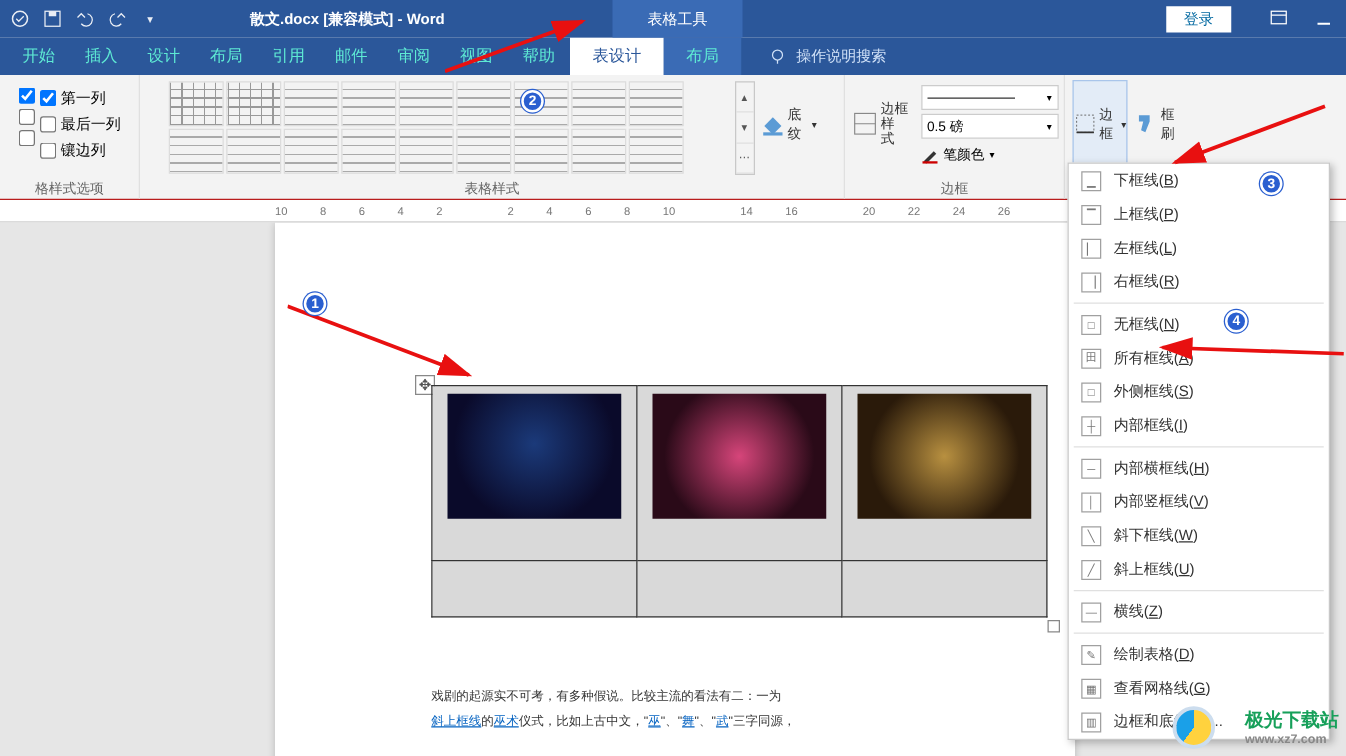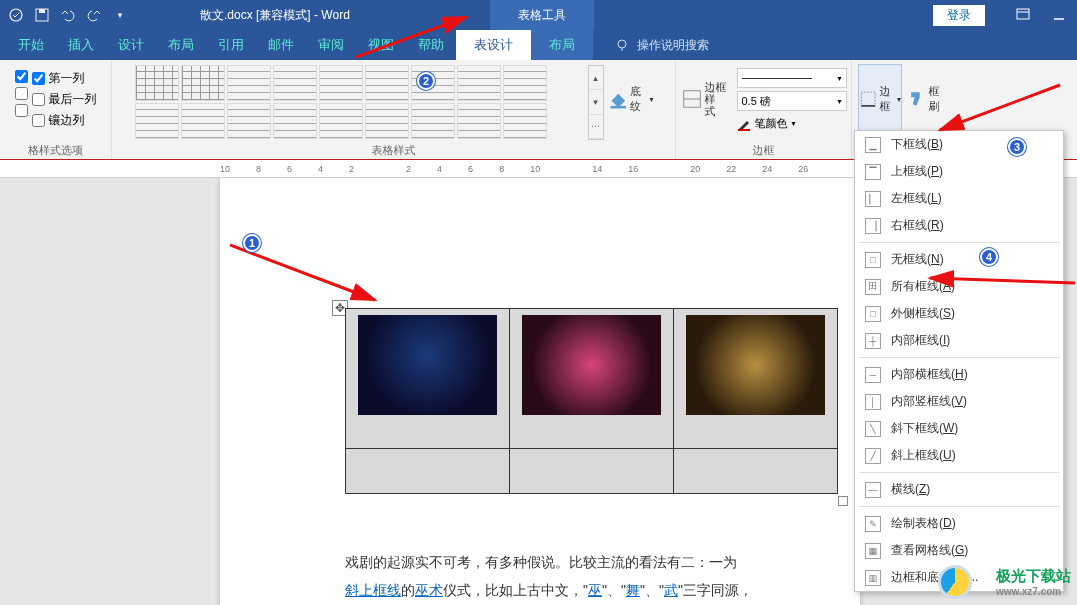--- a/index.html
+++ b/index.html
@@ -1,21 +1,21 @@
 <!DOCTYPE html>
 <html><head>
 <meta charset="utf-8">
 <style>
 * { margin: 0; padding: 0; box-sizing: border-box; font-family: "Microsoft YaHei", sans-serif; }
 body { width: 1077px; height: 605px; background: #e6e6e6; overflow: hidden; position: relative; }
 
 .titlebar { height: 30px; background: #2b579a; display: flex; align-items: center; color: #fff; font-size: 12px; position: relative; }
 .qat { display: flex; align-items: center; gap: 6px; padding-left: 6px; }
 .qat-icon { width: 20px; height: 20px; display: flex; align-items: center; justify-content: center; opacity: .9; }
-.title-center { position: absolute; left: 200px; font-size: 12px; }
+.title-center { position: absolute; left: 200px; font-size: 12px; font-weight: bold; }
 .title-tool { position: absolute; left: 490px; top:0; height:30px; background:#3a6bb5; padding: 0 28px; display:flex; align-items:center; font-size:12px; }
 .title-right { position: absolute; right: 0; display: flex; align-items: center; height:30px; }
 .login-btn { background:#fff; color:#0369a1; padding:2px 14px; font-size:12px; margin-right:20px; }
 .win-btn { width:36px; height:30px; display:flex; align-items:center; justify-content:center; }
 
 .tabs { height: 30px; background: #2b579a; display: flex; align-items: center; padding-left: 6px; }
 .tab { color: #5eead4; font-size: 13px; padding: 0 12px; height: 30px; display:flex; align-items:center; cursor:pointer; }
 .tab.active { background:#fff; color:#2b579a; padding: 0 18px; }
 .tab.context { background:#3a6bb5; padding:0 18px; }
 .tab-tell { display:flex; align-items:center; color:#cfe0f7; font-size:12px; margin-left:22px; gap:8px; }
@@ -50,21 +50,21 @@
 .tbl-handle { position:absolute; left:332px; top:122px; width:16px; height:16px; border:1px solid #888; background:#fff; display:flex; align-items:center; justify-content:center; font-size:12px; color:#555; }
 .doc-table { position:absolute; left:345px; top:130px; border-collapse:collapse; }
 .doc-table td { border:1px solid #333; width:164px; height:140px; background:#d9d9d9; vertical-align:top; padding:0; }
 .doc-table tr.r2 td { height:45px; background:#d9d9d9; }
 .img-slot { margin:6px 12px; height:100px; background:#fff; display:flex; align-items:center; justify-content:center; position:relative; overflow:hidden; }
 .img1 { background: radial-gradient(circle at 50% 40%, #1b3a7a, #0a0a2a 70%); }
 .img2 { background: radial-gradient(circle at 50% 50%, #d6457a, #2a0a18 70%); }
 .img3 { background: radial-gradient(circle at 50% 50%, #b89040, #2a1a0a 70%); }
 .tbl-corner { position:absolute; left:838px; top:318px; width:10px; height:10px; border:1px solid #888; background:#fff;}
 
-.body-text { position:absolute; left:345px; top:370px; width:495px; font-size:14px; line-height:2; color:#333; }
+.body-text { position:absolute; left:345px; top:370px; width:495px; font-size:10px; line-height:2; color:#333; }
 .body-text a { color:#0563c1; text-decoration:underline; }
 
 
 .dd { position:absolute; top:130px; right:13px; width:210px; background:#fff; border:1px solid #c8c8c8; box-shadow:2px 2px 6px rgba(0,0,0,.25); z-index:50; }
 .dd-item { display:flex; align-items:center; gap:10px; padding:5px 10px; font-size:12px; color:#333; cursor:pointer; }
 .dd-item .mi { width:16px; height:16px; border:1px solid #a0a0a0; display:flex; align-items:center; justify-content:center; font-size:9px; color:#777; flex-shrink:0; }
 .dd-sep { height:1px; background:#e0e0e0; margin:3px 4px; }
 .dd-item u { text-decoration: underline; }
 
 

